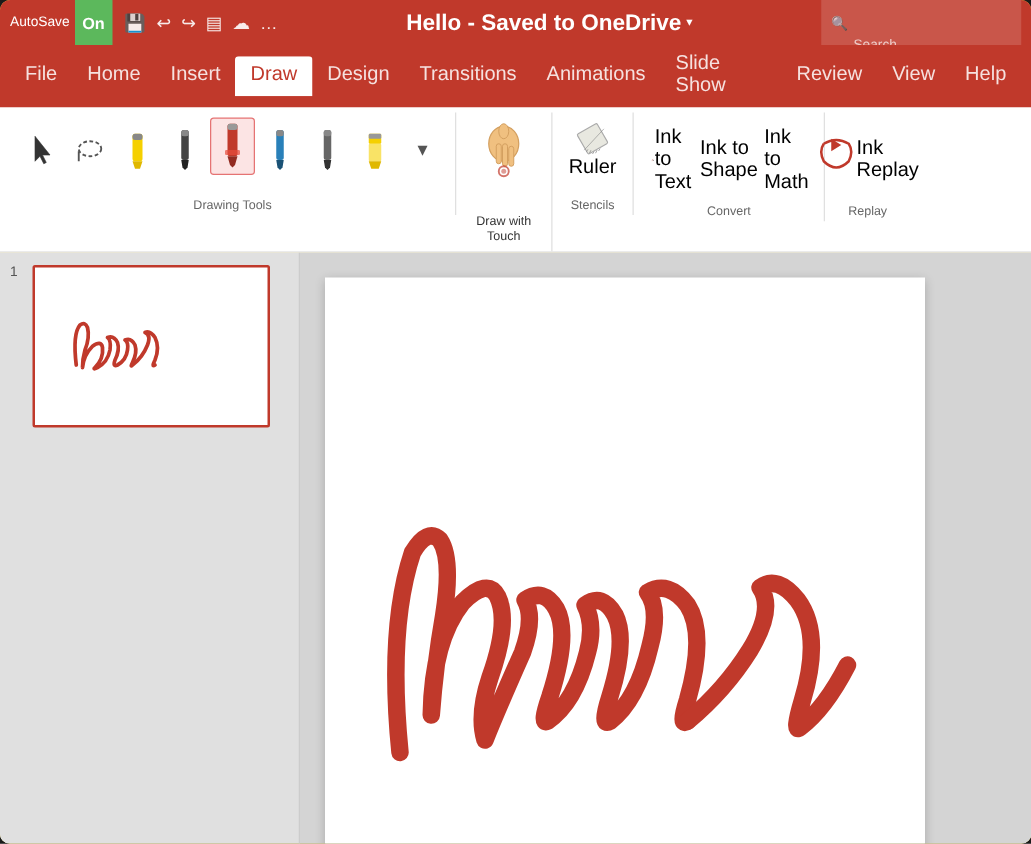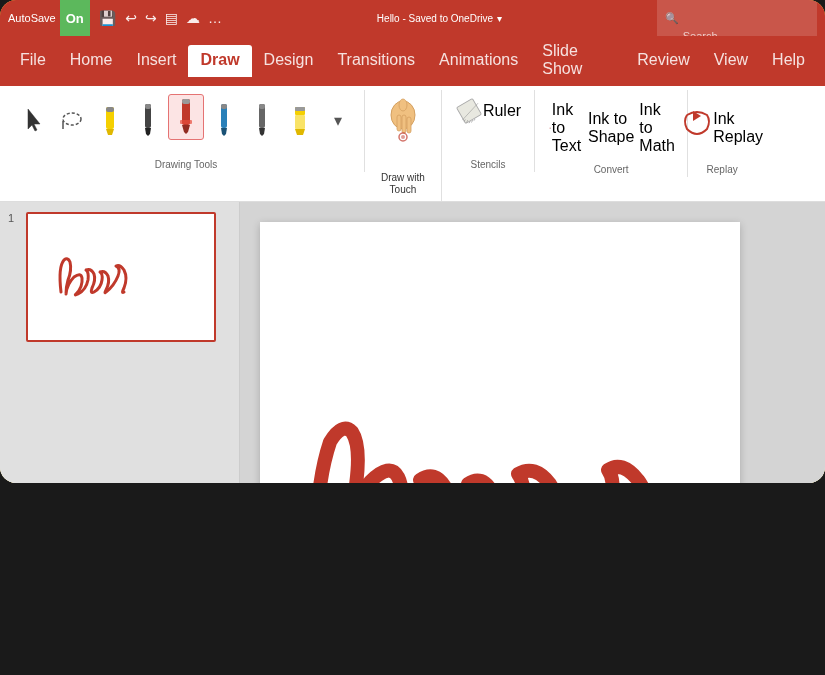--- a/index.html
+++ b/index.html
@@ -6,25 +6,25 @@
     body {
       width: 825px;
       height: 675px;
       overflow: hidden;
       background: #1a1a1a;
       font-family: 'Segoe UI', Arial, sans-serif;
       border-radius: 8px;
     }
     .app-window {
       width: 825px;
-      height: 483px;
+      height: 675px;
       background: #fde047;
       display: flex;
       flex-direction: column;
-      border-radius: 16px;
+      border-radius: 6px;
       overflow: hidden;
     }
     
     .title-bar {
       background: #c0392b;
       height: 36px;
       display: flex;
       align-items: center;
       padding: 0 8px;
       gap: 6px;
@@ -61,21 +61,21 @@
     .title-center {
       flex: 1;
       text-align: center;
       color: white;
       font-size: 12px;
       display: flex;
       align-items: center;
       justify-content: center;
       gap: 4px;
     }
-    .title-text { font-size: 10px; }
+    .title-text { font-size: 18px; font-weight: bold; }
     .title-dropdown { font-size: 10px; }
     .search-bar {
       background: rgba(255,255,255,0.15);
       border: none;
       border-radius: 3px;
       padding: 3px 8px;
       color: white;
       font-size: 11px;
       width: 160px;
       display: flex;
@@ -101,21 +101,21 @@
       padding: 6px 12px;
       font-size: 16px;
       color: rgba(255,255,255,0.85);
       cursor: pointer;
       border-bottom: 2px solid transparent;
     }
     .ribbon-tab.active {
       background: #fff;
       color: #c0392b;
       border-radius: 3px 3px 0 0;
-      font-weight: 700;
+      font-weight: 400;
     }
     .ribbon-content {
       background: #fff;
       padding: 4px 8px 0 8px;
       display: flex;
       align-items: flex-start;
       gap: 0;
       min-height: 90px;
     }
     .ribbon-group {
@@ -164,20 +164,21 @@
       align-items: center;
       padding: 3px 8px;
       border-radius: 3px;
       cursor: pointer;
       min-width: 52px;
       gap: 24px;
     }
     .large-icon { font-size: 28px; line-height: 1; }
     .stencil-btn {
       display: flex;
+      flex-direction: column;
       align-items: center;
       padding: 3px 5px;
       border-radius: 3px;
       cursor: pointer;
       min-width: 40px;
     }
     .convert-btn {
       display: flex;
       flex-direction: row;
       align-items: center;

